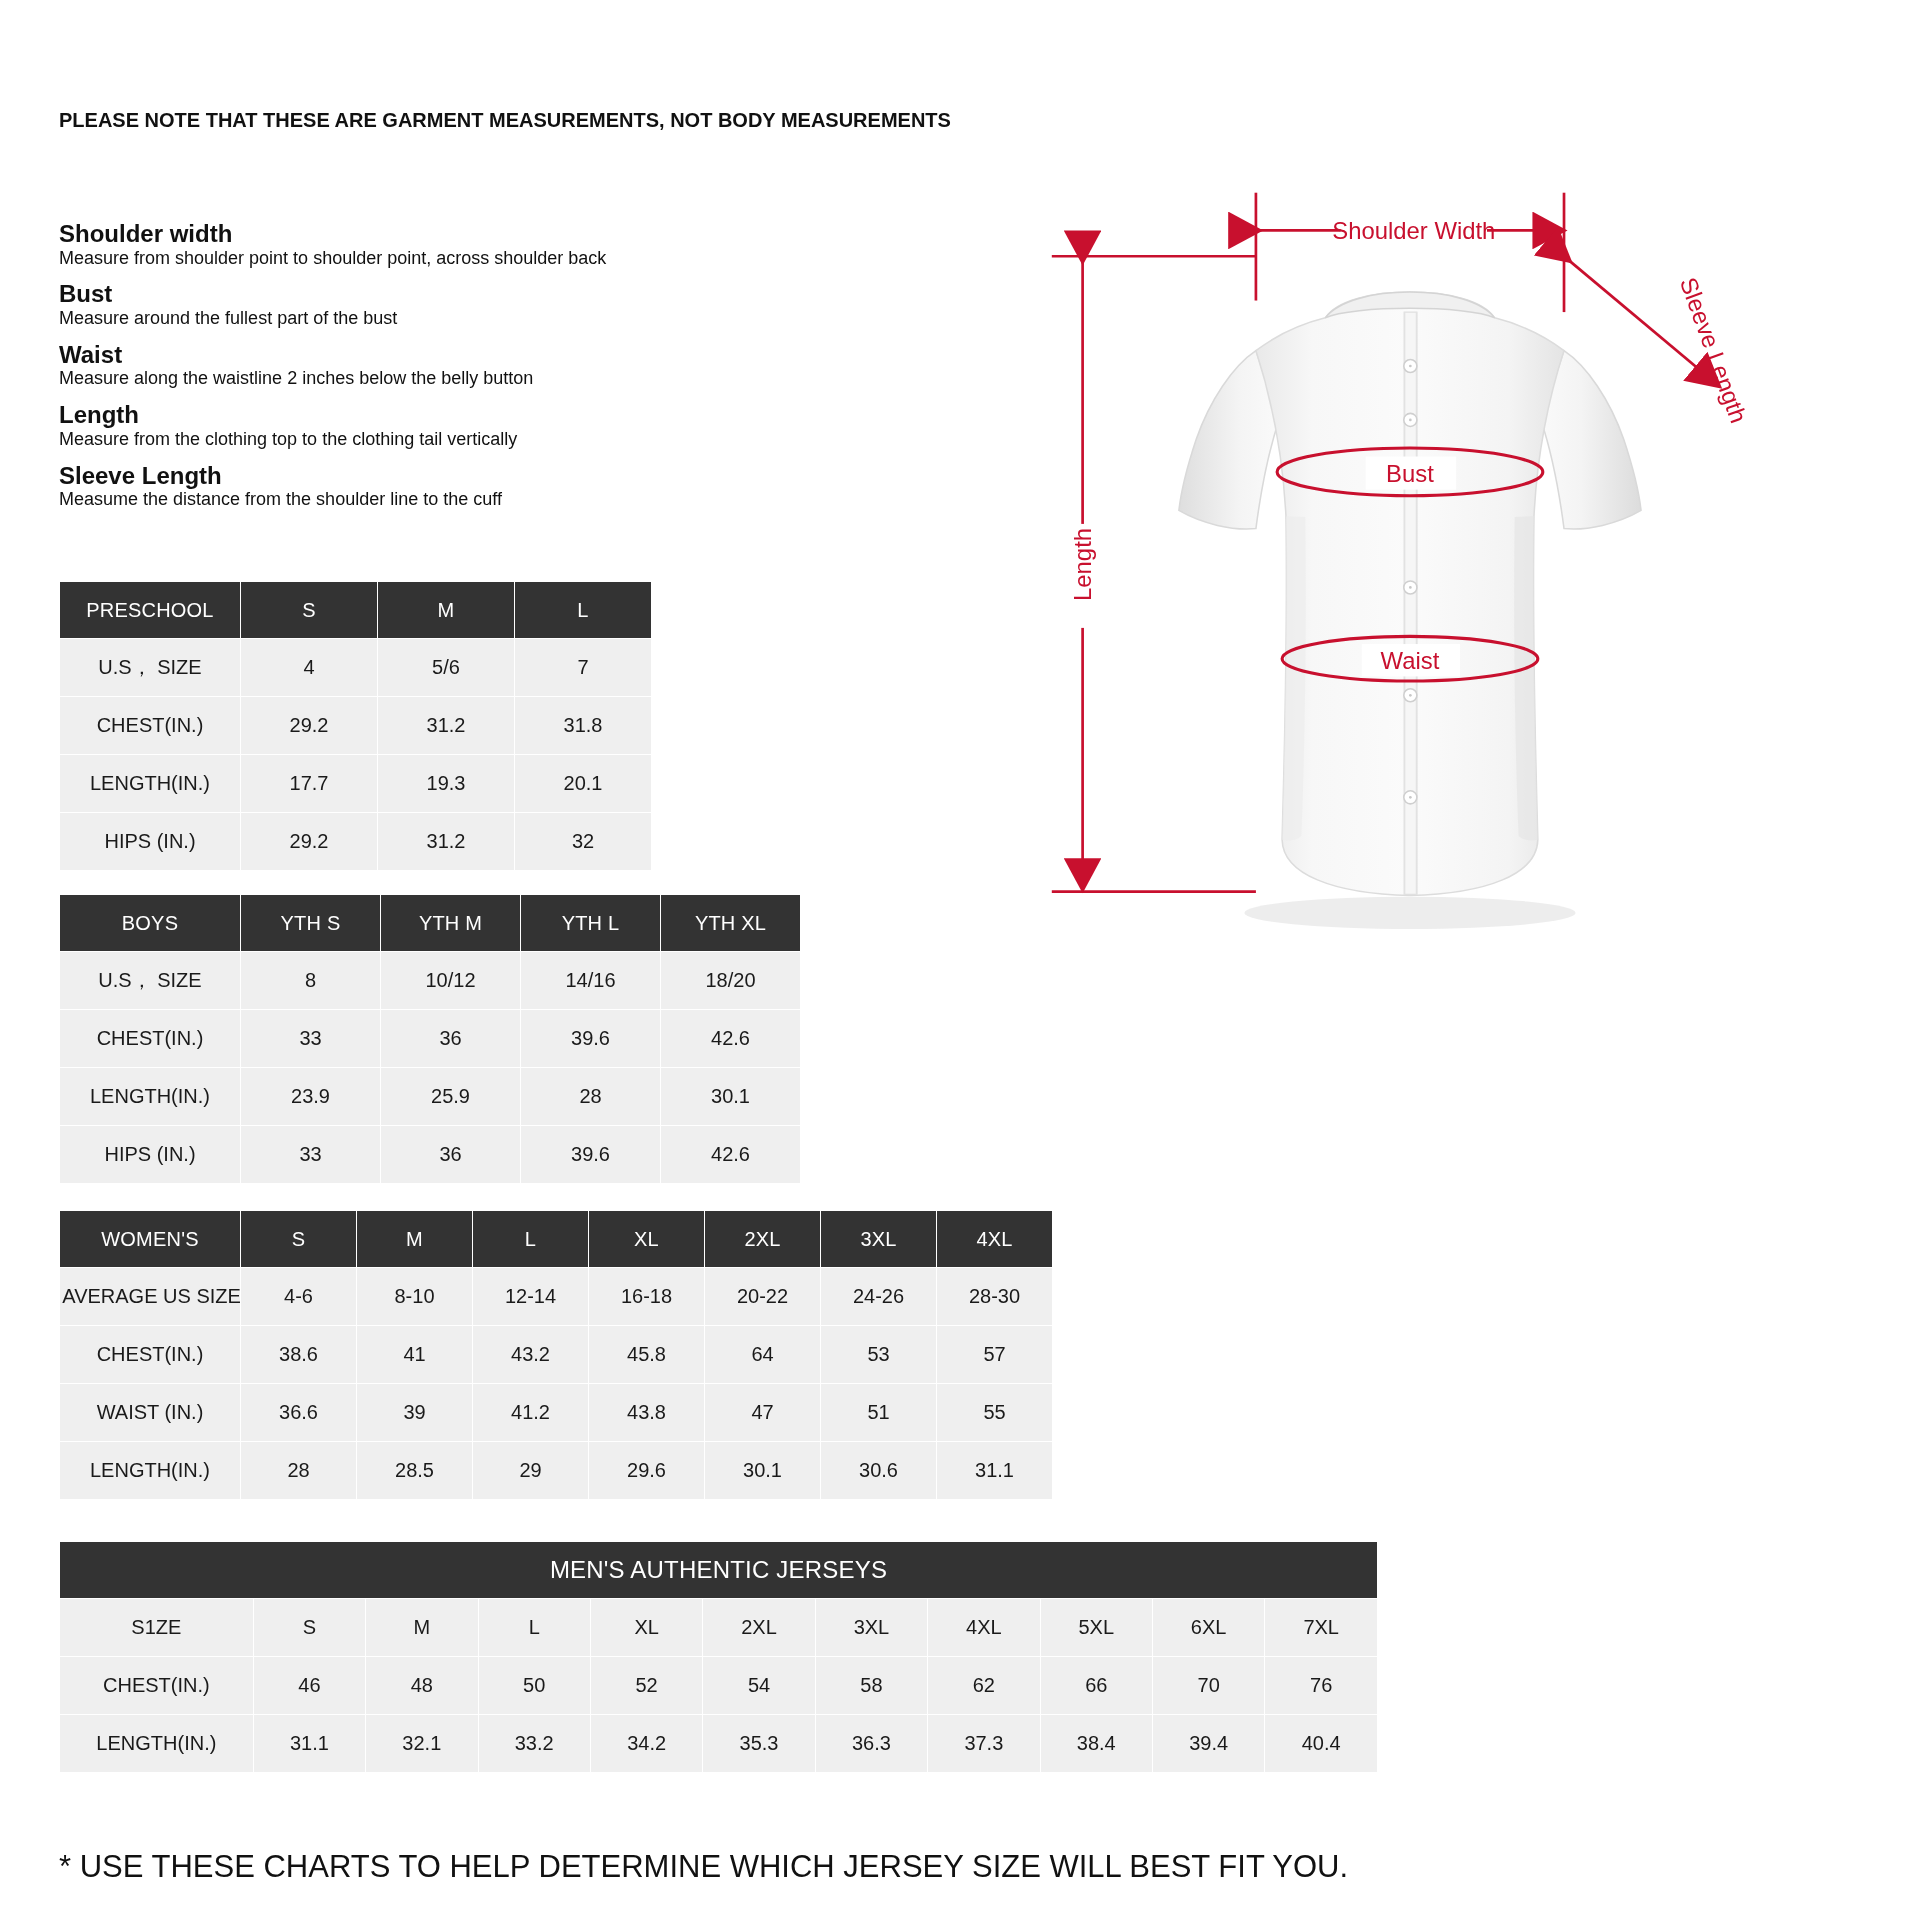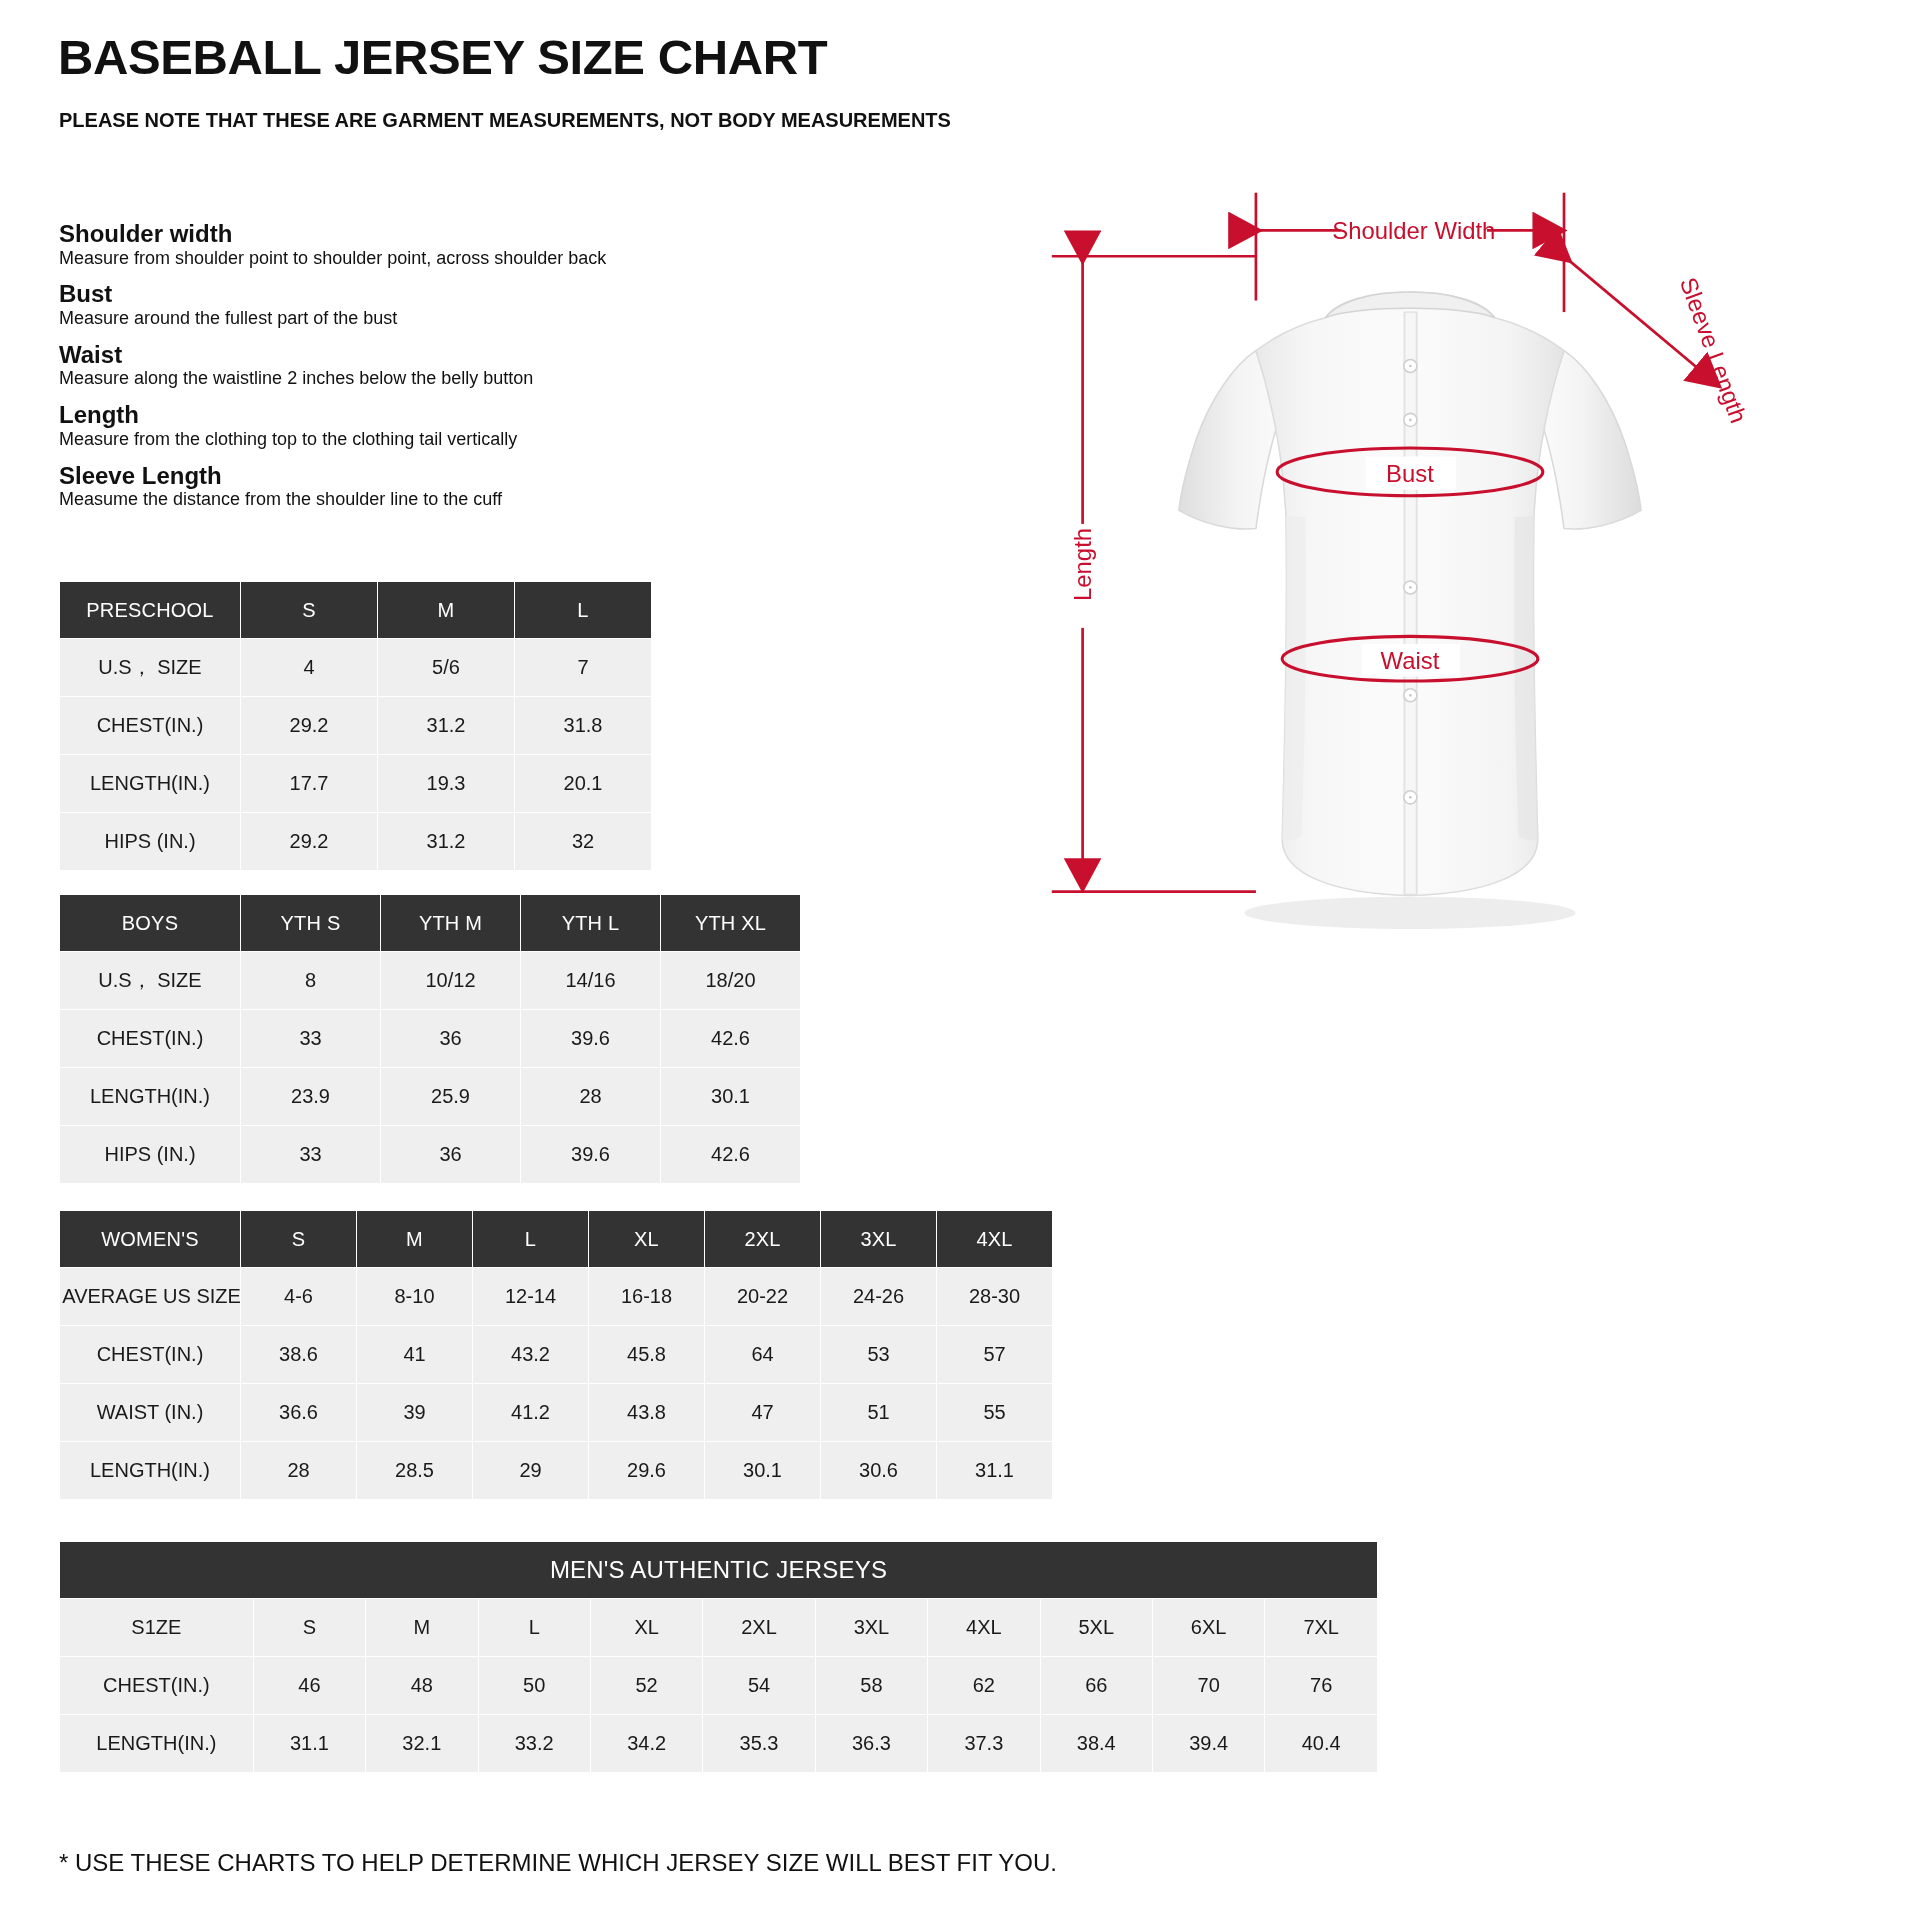--- a/index.html
+++ b/index.html
@@ -124,41 +124,40 @@
 
   #tbl-men { left: 59px; top: 1541px; width: 1319px; }
   #tbl-men col.c0 { width: 193px; }
   #tbl-men col.cx { width: 112px; }
 
   
   .footnote {
     position: absolute;
     left: 59px;
     top: 1849px;
-    font-size: 24px;
+    font-size: 31px;
     color: #111;
     white-space: nowrap;
   }
 
   
   .illus {
     position: absolute;
     left: 986px;
     top: 185px;
     width: 898px;
     height: 932px;
   }
   .illus svg { display: block; }
 </style>
 </head>
 <body>
 
 <div class="page">
 
-  <div class="title">BASEBALL JERSEY SIZE CHART</div>
   <div class="subtitle">PLEASE NOTE THAT THESE ARE GARMENT MEASUREMENTS, NOT BODY MEASUREMENTS</div>
 
   <div class="defs">
     <div class="def-block">
       <div class="def-term">Shoulder width</div>
       <div class="def-desc">Measure from shoulder point to shoulder point, across shoulder back</div>
     </div>
     <div class="def-block">
       <div class="def-term">Bust</div>
       <div class="def-desc">Measure around the fullest part of the bust</div>

